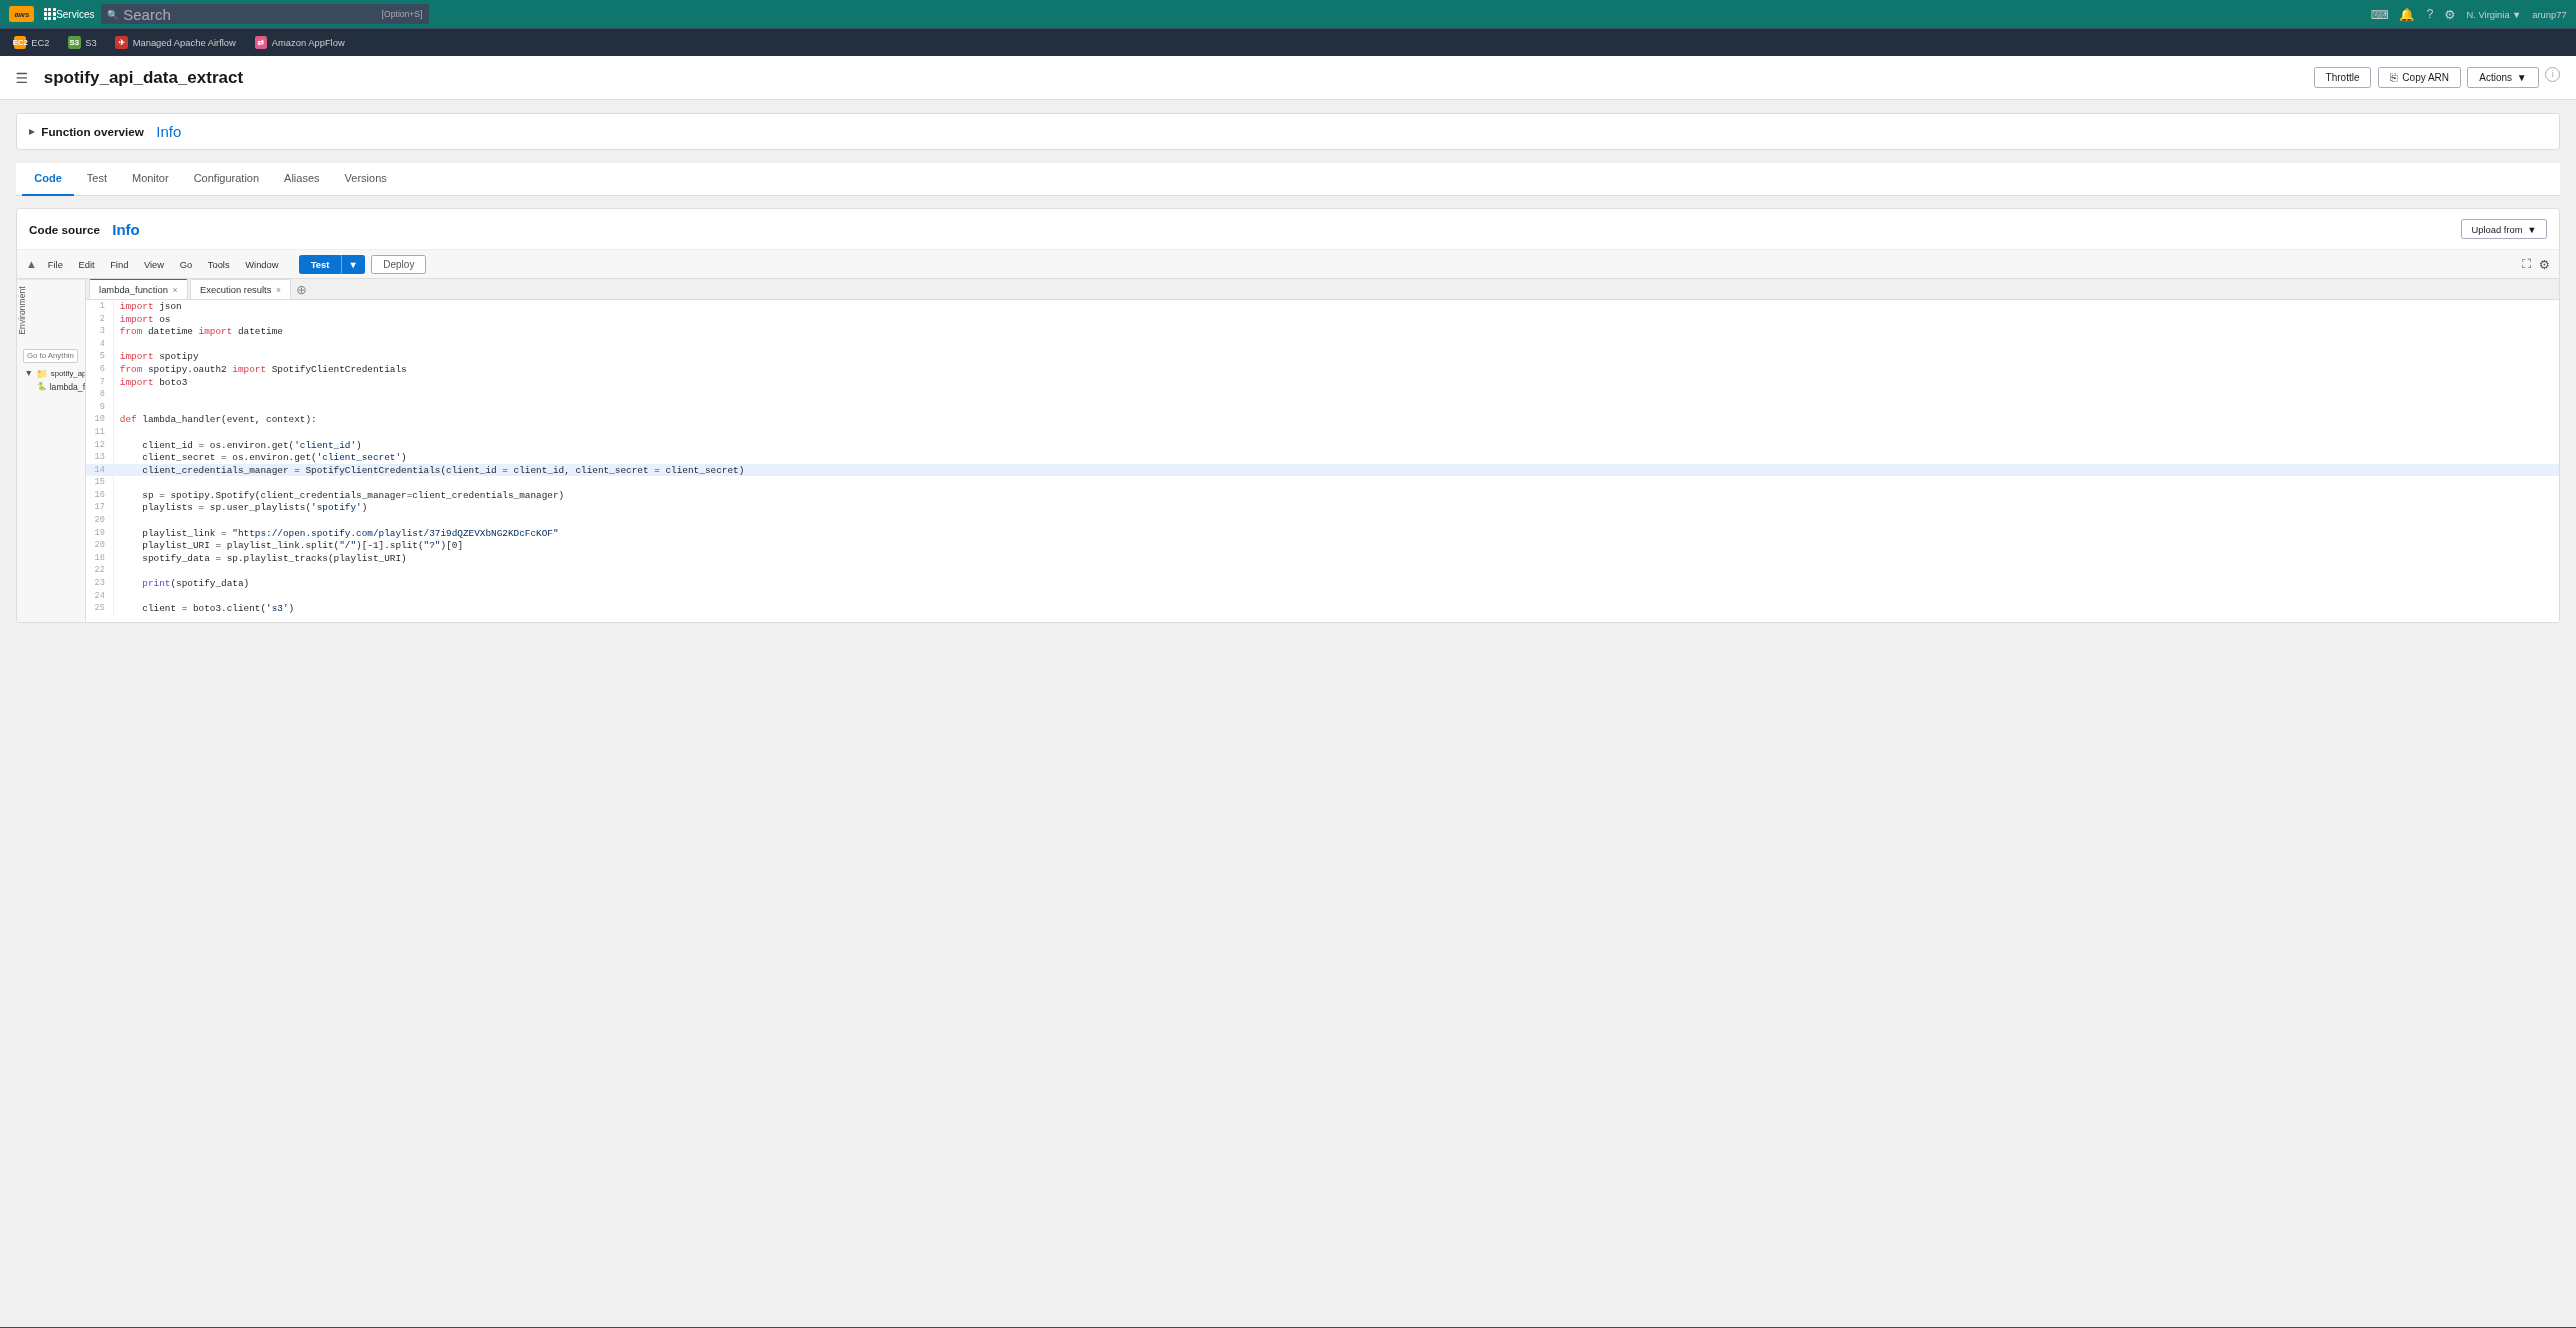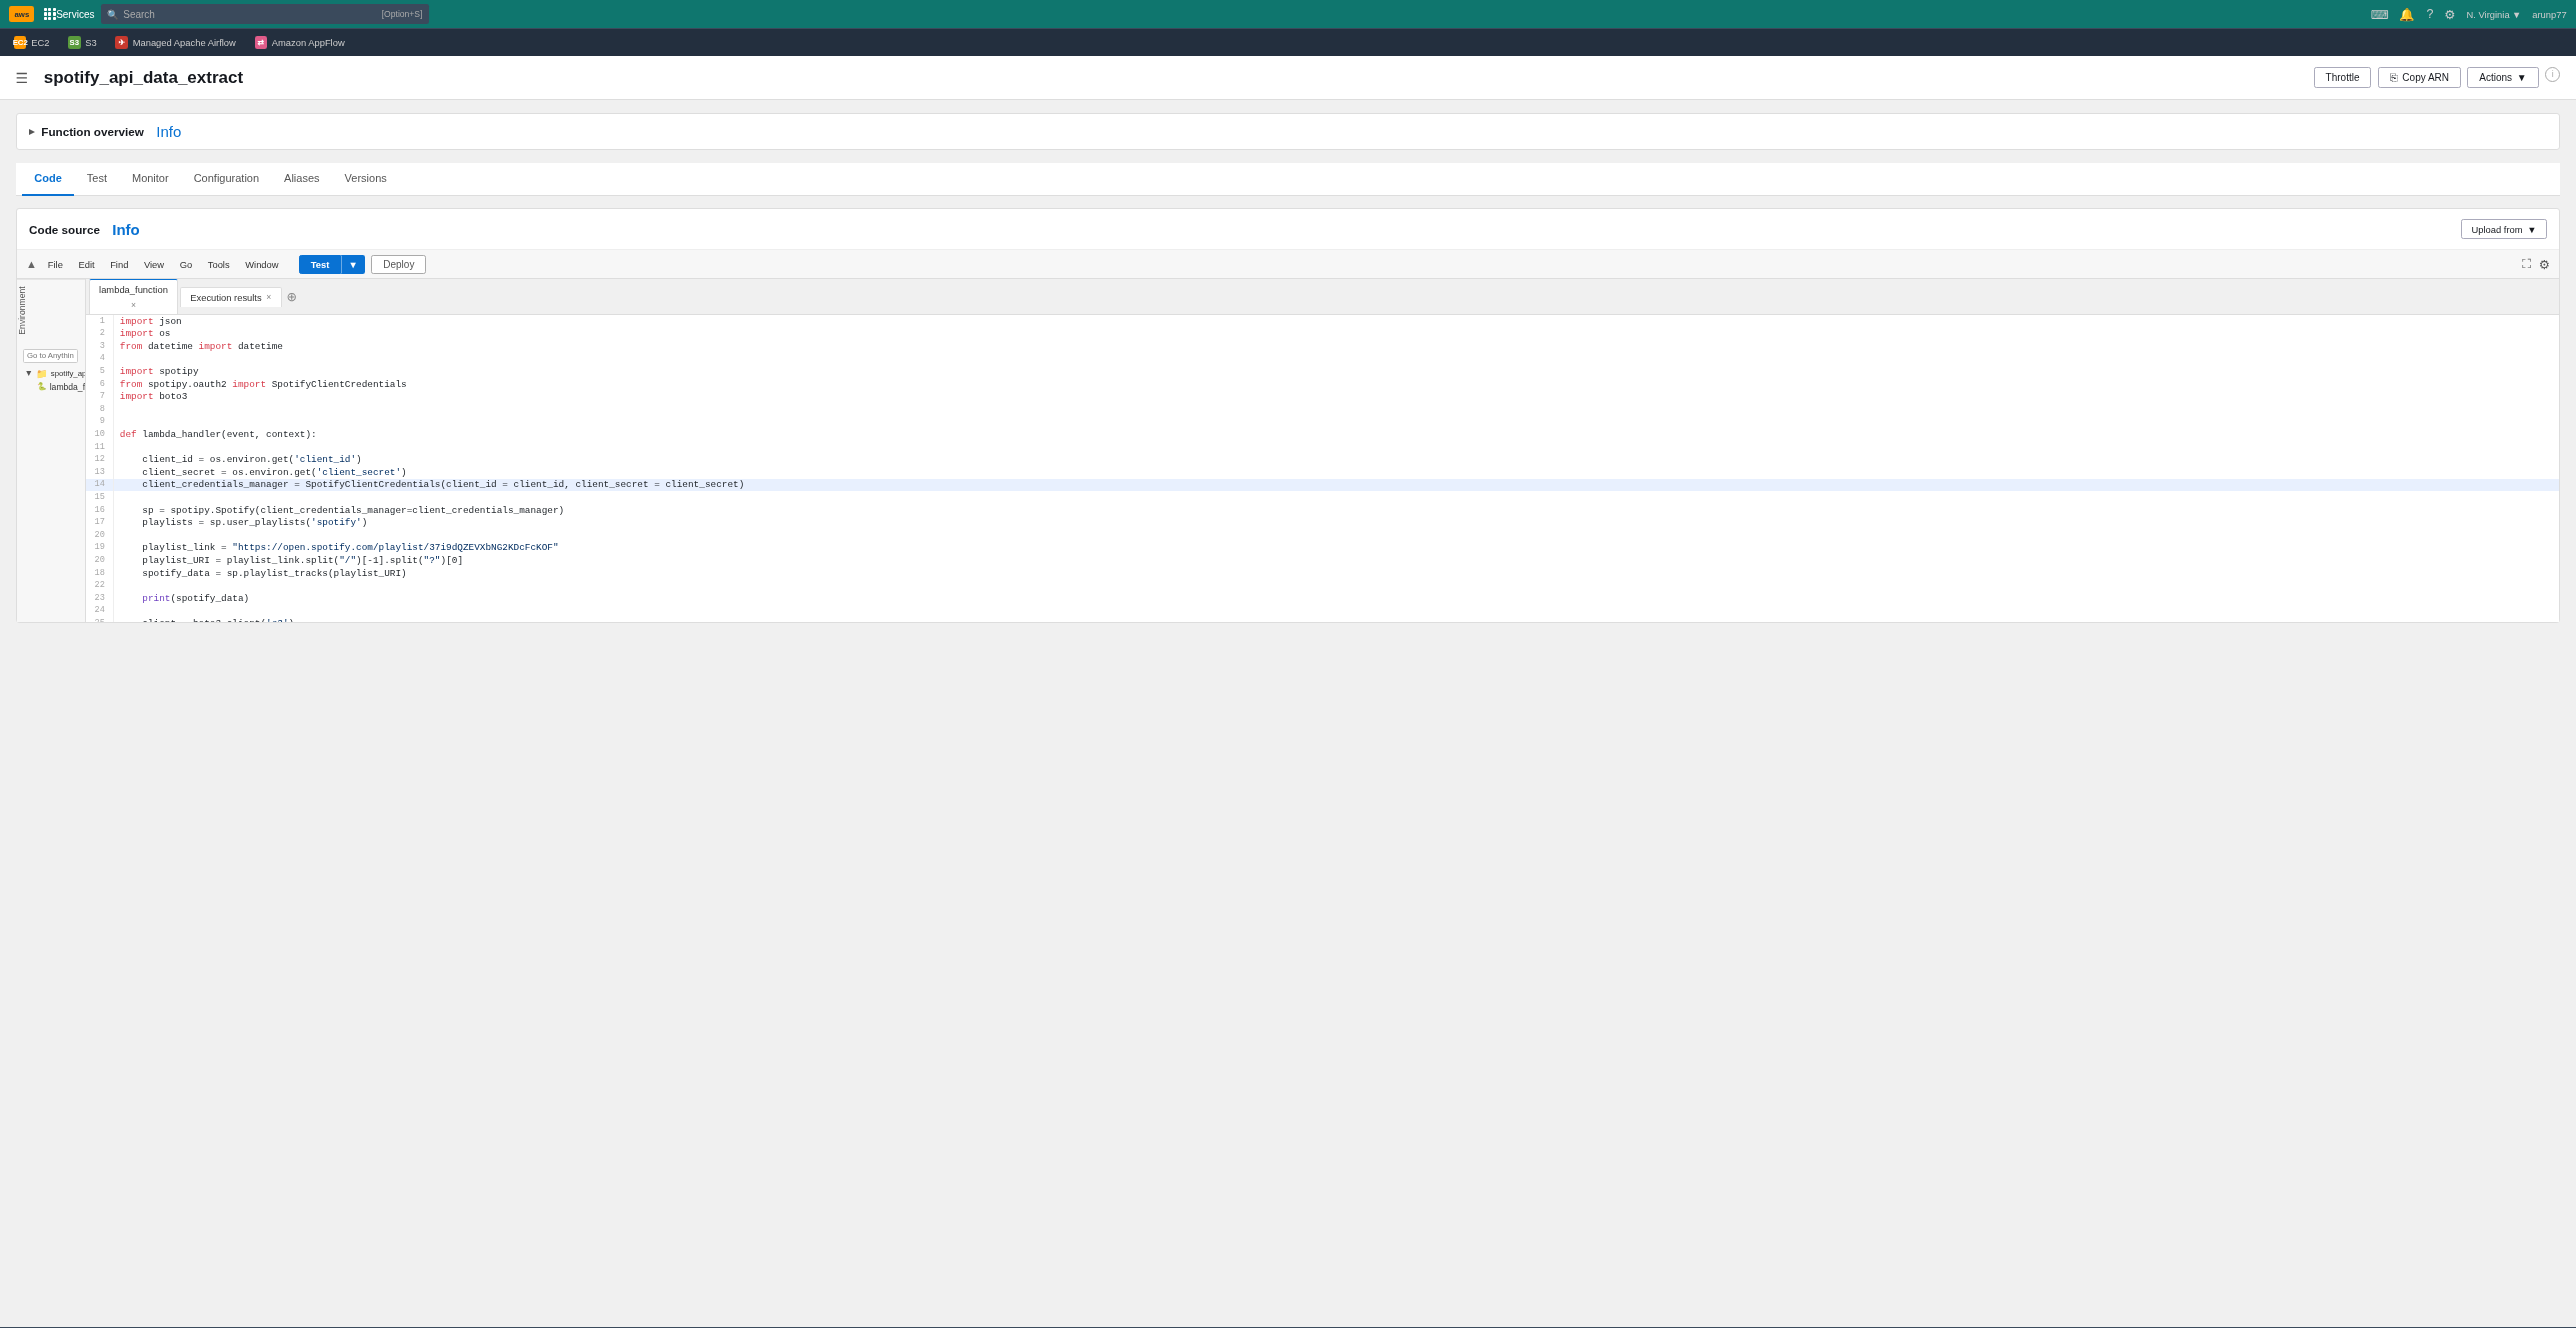--- a/index.html
+++ b/index.html
@@ -31,21 +31,21 @@
     .top-nav .grid-icon span { width: 3.1px; height: 3.1px; background: #fff; border-radius: 0.8px; }
     .search-bar {
       display: flex; align-items: center;
       background: #3a4a5c; border-radius: 2.3px;
       padding: 1.6px 6.2px; gap: 4.7px;
       flex: 1; max-width: 328px; height: 20px;
       color: #ccc; font-size: 9.4px;
     }
     .search-bar input {
       background: transparent; border: none; outline: none;
-      color: #fff; font-size: 10px; flex: 1;
+      color: #fff; font-size: 15px; flex: 1;
     }
     .search-bar input::placeholder { color: #aaa; }
     .search-shortcut { color: #aaa; font-size: 8.6px; white-space: nowrap; }
     .nav-spacer { flex: 1; }
     .nav-icons { display: flex; align-items: center; gap: 11px; }
     .nav-icon { color: #ccc; cursor: pointer; font-size: 12.5px; }
     .nav-region { color: #ccc; font-size: 9.4px; display: flex; align-items: center; gap: 2.3px; cursor: pointer; }
     .nav-user { color: #ccc; font-size: 9.4px; cursor: pointer; }
 
     
@@ -250,21 +250,21 @@
       display: flex; align-items: center; gap: 4.7px;
       padding: 3.9px 9.4px;
       font-size: 9.4px;
       cursor: pointer;
       border-radius: 2.3px 2.3px 0 0;
       background: #fff;
       border: 0.8px solid #ddd;
       border-bottom: none;
       color: #333;
     }
-    .ide-tab.active { background: #fff; border-top: 1.6px solid #0972d3; flex-direction: column; }
+    .ide-tab.active { background: #fff; border-top: 1.6px solid #0972d3; }
     .ide-tab-close { color: #888; font-size: 8.6px; cursor: pointer; }
     .ide-tab-add { color: #888; font-size: 12.5px; cursor: pointer; margin-left: 3.1px; }
 
     
     .code-editor {
       flex: 1;
       overflow: auto;
       background: #fff;
       font-family: 'Courier New', monospace;
       font-size: 9.4px;

